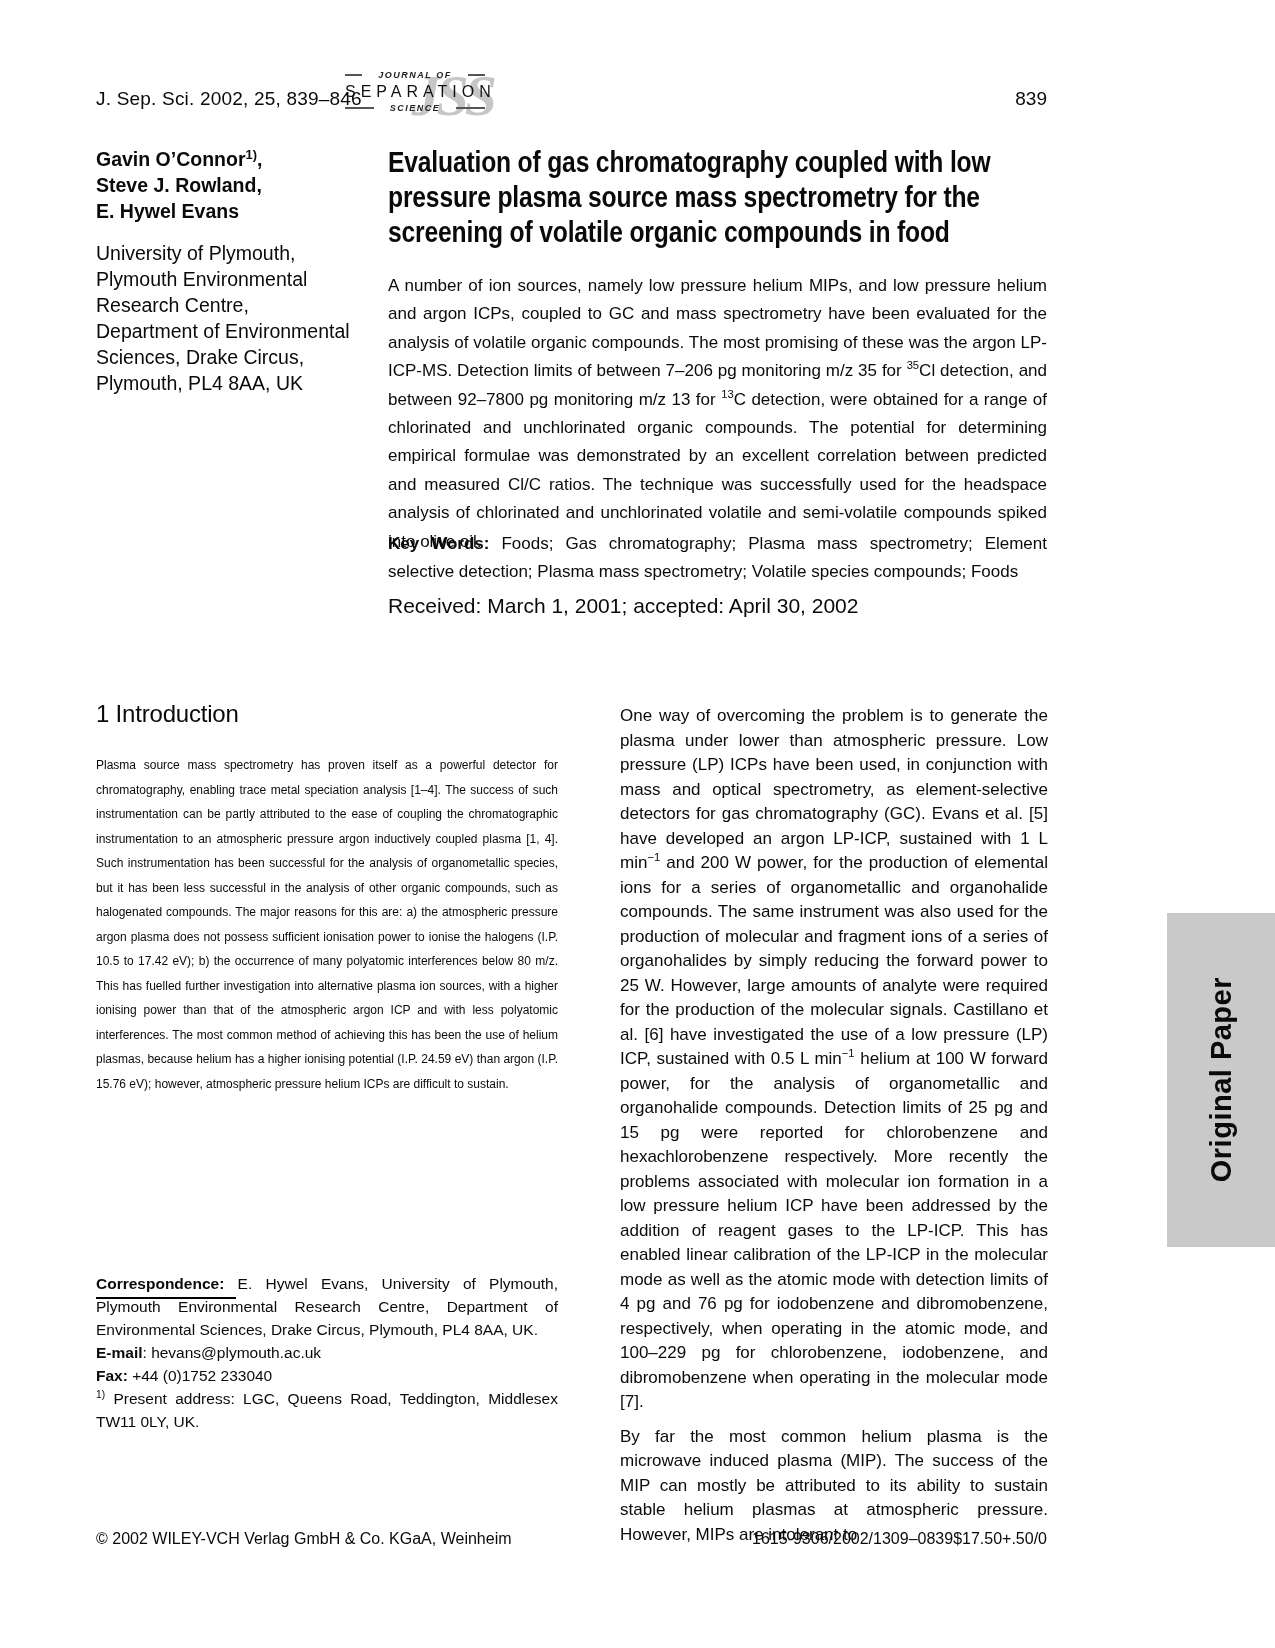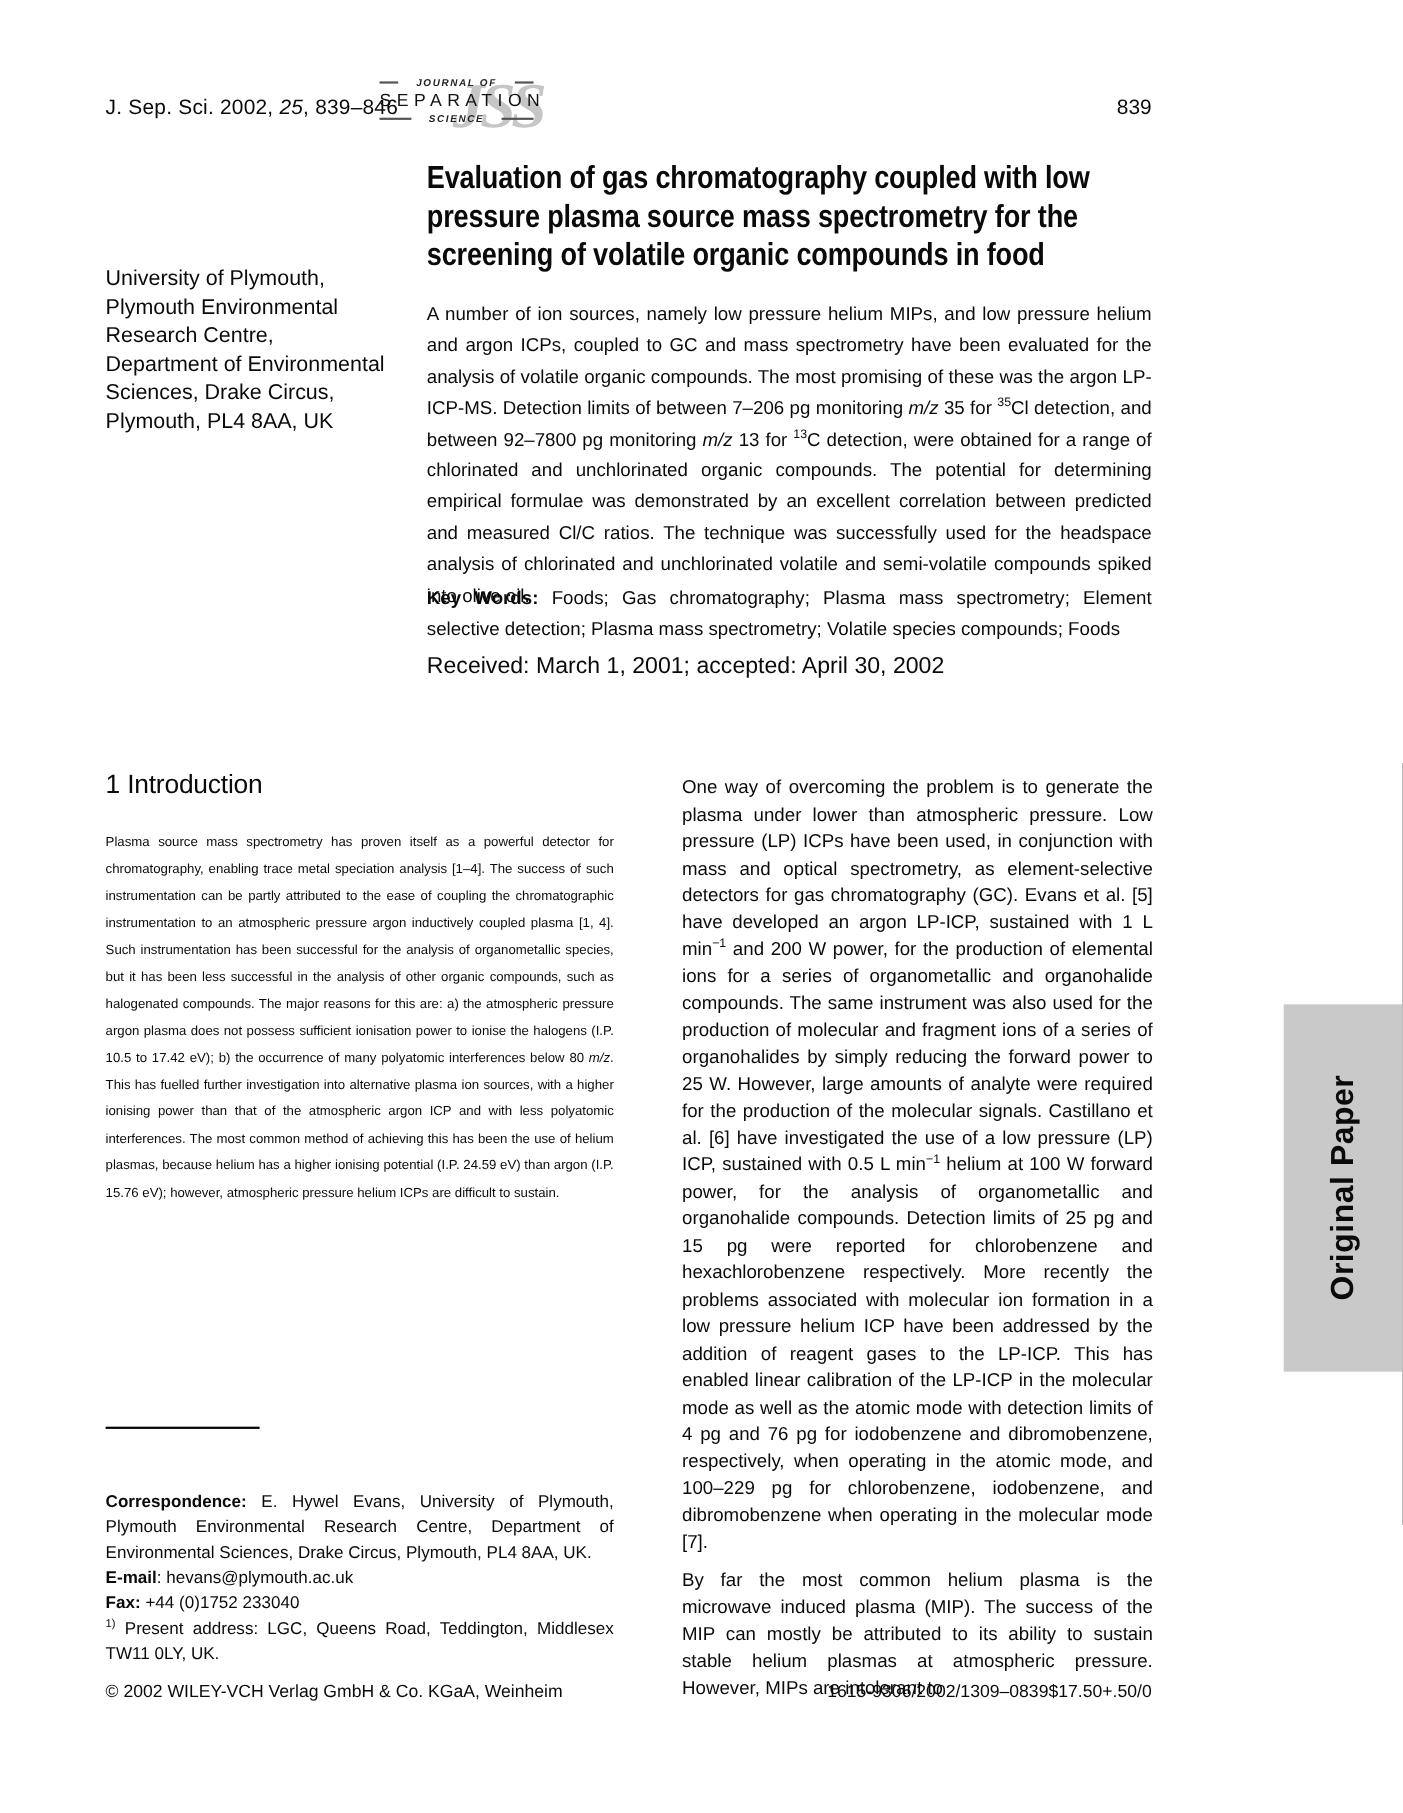--- a/index.html
+++ b/index.html
@@ -1,21 +1,21 @@
 <!DOCTYPE html>
 <html><head>
 <meta charset="utf-8">
 <style>
   html,body{margin:0;padding:0;background:#888;}
   .page{
     position:relative;width:1275px;height:1648px;background:#ffffff;
     font-family:"Liberation Sans",sans-serif;color:#0a0a0a;overflow:hidden;
     margin:0 auto;
   }
-  .i{font-style:italic;}
+  .i{}
   .b{font-weight:700;}
   sup{font-size:66%;line-height:0;vertical-align:super;}
   .abs{position:absolute;}
   .citation{left:96px;top:88px;font-size:19px;letter-spacing:.2px;}
   .pageno{left:947px;top:88px;width:100px;text-align:right;font-size:19px;}
   
   .logo{left:345px;top:70px;width:140px;height:56px;}
   .logo .wm{
     position:absolute;left:8px;top:-8px;width:100%;text-align:right;
     font-family:"Liberation Serif",serif;font-style:italic;font-weight:700;
@@ -36,21 +36,21 @@
   }
   .abstract{left:388px;top:272px;width:659px;font-size:17px;line-height:28.4px;text-align:justify;}
   .keywords{left:388px;top:530px;width:659px;font-size:17px;line-height:28.4px;text-align:justify;}
   .received{left:388px;top:594px;width:659px;font-size:21px;}
   
   .h1{left:96px;top:700px;font-size:24px;font-weight:400;letter-spacing:-.2px;}
   .lcol{left:96px;top:753px;width:462px;font-size:12px;line-height:24.5px;text-align:justify;}
   .rcol{left:620px;top:704px;width:428px;font-size:17px;line-height:24.5px;text-align:justify;}
   .rcol p{margin:0 0 10px 0;}
   .corr-rule{left:96px;top:1297px;width:140px;height:2px;background:#000;}
-  .corr{left:96px;top:1354px;width:462px;font-size:15.5px;line-height:23px;text-align:justify;}
+  .corr{left:96px;top:1272px;width:462px;font-size:15.5px;line-height:23px;text-align:justify;}
   .corr div{margin:0;}
   
   .banner{
     left:1167px;top:913px;width:108px;height:334px;background:#c9c9c9;
     display:flex;align-items:center;justify-content:center;
   }
   .banner .vtxt{
     writing-mode:vertical-rl;transform:rotate(180deg);
     font-size:29px;font-weight:700;color:#0a0a0a;letter-spacing:.5px;white-space:nowrap;
   }
@@ -75,20 +75,25 @@
     <div class="sep">SEPARATION</div>
     <div class="row">
       <span class="rule"></span>
       <span class="tiny">SCIENCE</span>
       <span class="rule"></span>
     </div>
   </div>
 
   <div class="abs pageno">839</div>
 
+  <div class="abs authors">
+    <div><span>Gavin O’Connor</span><sup>1)</sup><span>,</span></div>
+    <div><span>Steve J. Rowland,</span></div>
+    <div><span>E. Hywel Evans</span></div>
+  </div>
   <div class="abs affil">University of Plymouth, Plymouth Environmental Research Centre, Department of Environmental Sciences, Drake Circus, Plymouth, PL4 8AA, UK</div>
 
   <div class="abs title">
     <div class="inner">Evaluation of gas chromatography coupled with low pressure plasma source mass spectrometry for the screening of volatile organic compounds in food</div>
   </div>
   <div class="abs abstract"><span>A number of ion sources, namely low pressure helium MIPs, and low pressure helium and argon ICPs, coupled to GC and mass spectrometry have been evaluated for the analysis of volatile organic compounds. The most promising of these was the argon LP-ICP-MS. Detection limits of between 7–206 pg monitoring </span><span class="i">m/z</span><span> 35 for </span><sup>35</sup><span>Cl detection, and between 92–7800 pg monitoring </span><span class="i">m/z</span><span> 13 for </span><sup>13</sup><span>C detection, were obtained for a range of chlorinated and unchlorinated organic compounds. The potential for determining empirical formulae was demonstrated by an excellent correlation between predicted and measured Cl/C ratios. The technique was successfully used for the headspace analysis of chlorinated and unchlorinated volatile and semi-volatile compounds spiked into olive oil.</span></div>
   <div class="abs keywords"><span class="b">Key Words: </span><span>Foods; Gas chromatography; Plasma mass spectrometry; Element selective detection; Plasma mass spectrometry; Volatile species compounds; Foods</span></div>
   <div class="abs received">Received: March 1, 2001; accepted: April 30, 2002</div>
 
   <div class="abs h1">1 Introduction</div>

